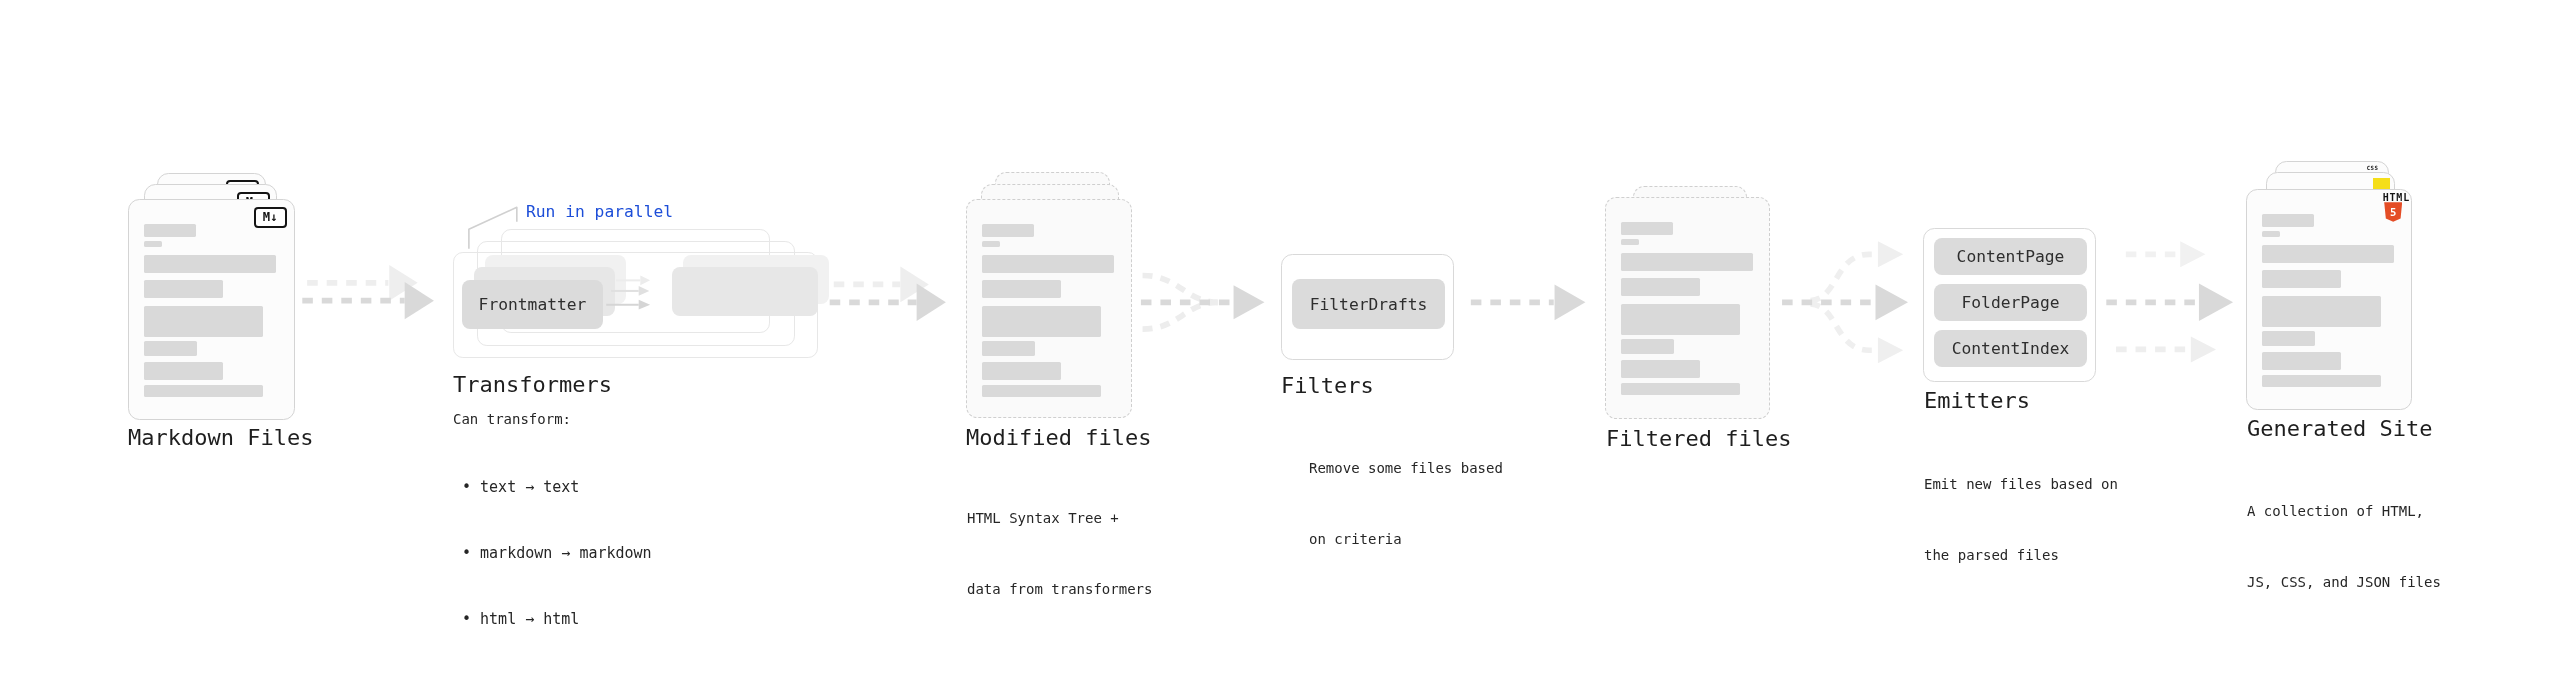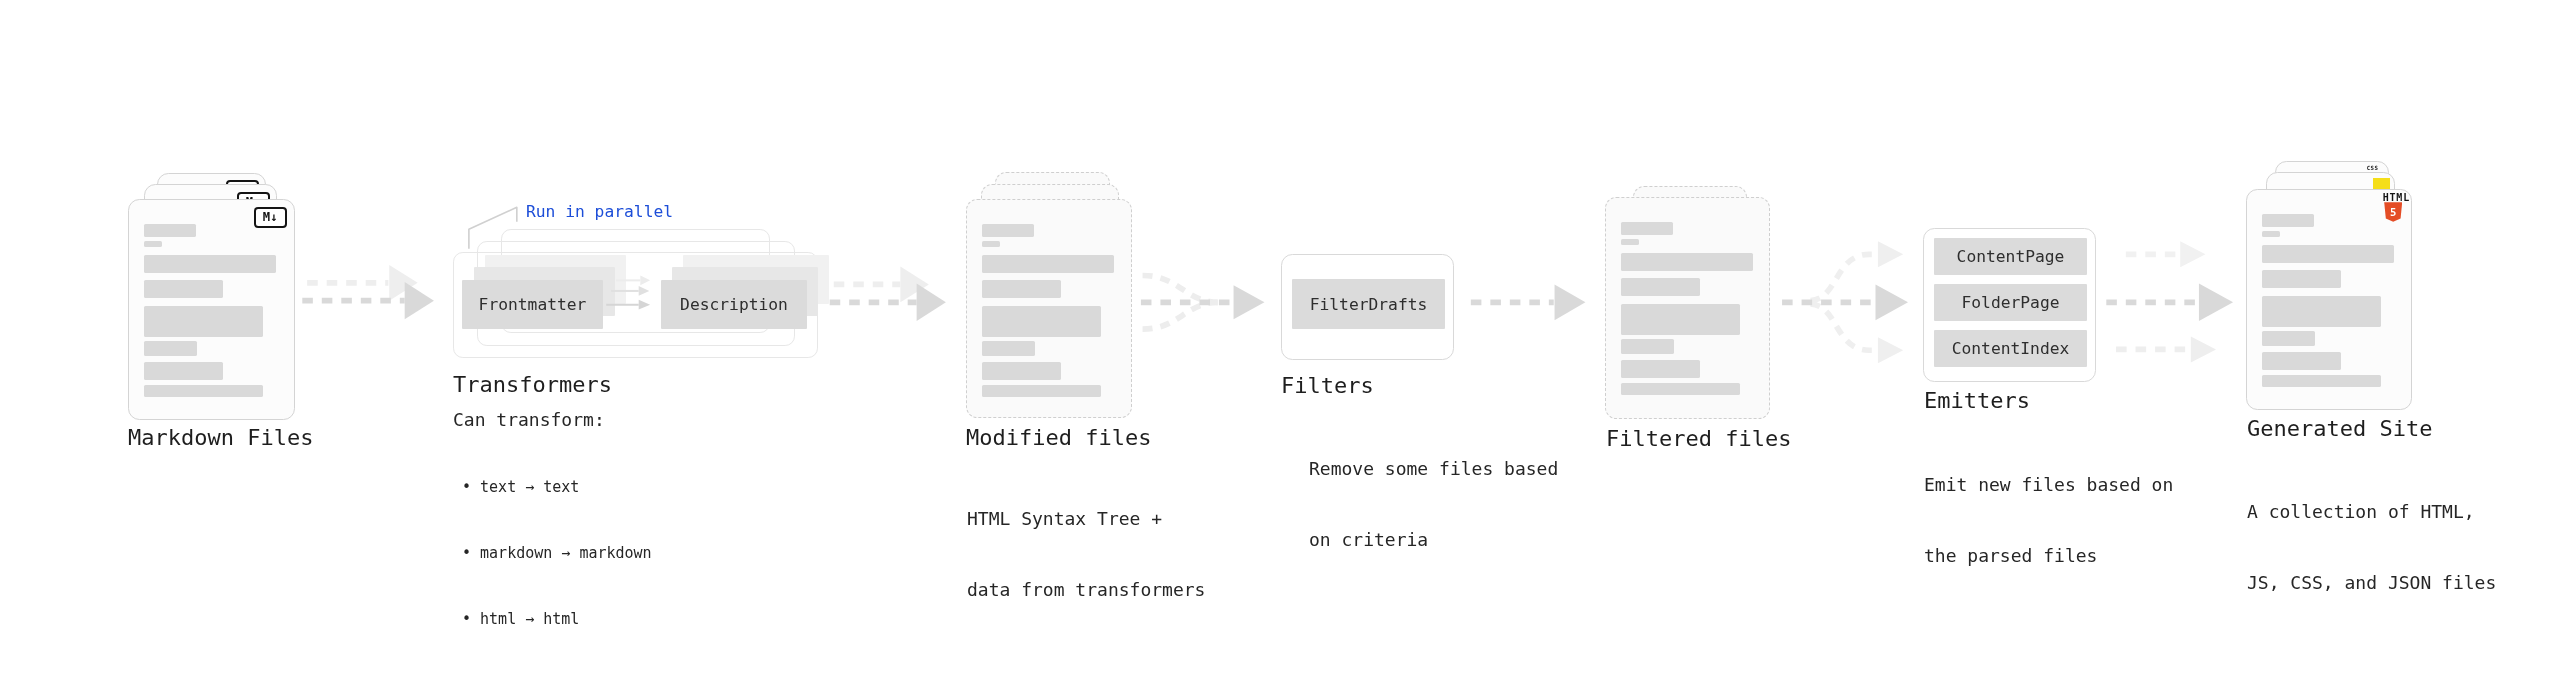--- a/index.html
+++ b/index.html
@@ -3,26 +3,26 @@
 <meta charset="utf-8">
 <style>
   html,body{margin:0;padding:0;background:#ffffff;}
   .canvas{position:relative;width:2576px;height:681px;background:#ffffff;overflow:hidden;
           font-family:"DejaVu Sans Mono","Liberation Mono",monospace;}
   .doc{position:absolute;background:#fcfcfc;border:1.6px solid #d4d4d4;border-radius:11.4px;box-sizing:border-box;}
   .doc--dashed{background:#fafafa;border:1.6px dashed #cfcfcf;}
   .bar{position:absolute;left:15.4px;background:#d9d9d9;border-radius:1.6px;}
   .outline-box{position:absolute;border:1.6px solid #e7e7e7;border-radius:9.8px;box-sizing:border-box;}
   .panel{position:absolute;border:1.6px solid #d9d9d9;border-radius:11.4px;background:#ffffff;box-sizing:border-box;}
-  .btn{position:absolute;background:#dbdbdb;border-radius:1px;display:flex;align-items:center;justify-content:center;
+  .btn{position:absolute;background:#dbdbdb;border-radius:8px;display:flex;align-items:center;justify-content:center;
        font-size:16.3px;color:#2e2e2e;white-space:pre;}
   .btn--ghost1{background:#e7e7e7;}
   .btn--ghost2{background:#f1f1f1;}
   .title{position:absolute;font-size:22px;line-height:26px;font-weight:500;color:#1e1e1e;white-space:pre;}
-  .desc{position:absolute;font-size:18px;line-height:23.6px;color:#262626;white-space:pre;}
+  .desc{position:absolute;font-size:14px;line-height:23.6px;color:#262626;white-space:pre;}
   .bullets{position:absolute;font-size:15px;line-height:22px;color:#262626;white-space:pre;}
   .annotation{position:absolute;font-size:16.3px;color:#1d4ed8;white-space:pre;}
   .mbadge{position:absolute;width:33px;height:20.3px;border:2px solid #141414;border-radius:4.1px;background:#ffffff;
           display:flex;align-items:center;justify-content:center;font-weight:bold;font-size:12.2px;color:#141414;box-sizing:border-box;}
   .html-badge{position:absolute;right:7.3px;top:4.1px;width:21px;text-align:center;}
   .html-badge .hlabel{font-size:10px;font-weight:bold;letter-spacing:0.8px;color:#141414;line-height:7.3px;}
   .html-badge .shield{width:18px;height:19.5px;margin:0.8px auto 0;background:#e44d26;
           clip-path:polygon(0 0,100% 0,91% 84%,50% 100%,9% 84%);
           display:flex;align-items:center;justify-content:center;color:#ffffff;font-size:10.6px;font-weight:bold;}
   .js-badge{position:absolute;right:4.1px;top:4.9px;width:17px;height:11.4px;background:#f5de19;}
@@ -58,21 +58,20 @@
   <div class="outline-box" style="left:501px;top:229px;width:269px;height:104px"></div>
   <div class="outline-box" style="left:477px;top:241px;width:318px;height:105px"></div>
   <div class="outline-box" style="left:453px;top:252px;width:365px;height:106px"></div>
 
   <div class="btn btn--ghost2" style="left:485px;top:255px;width:141px;height:49px"></div>
   <div class="btn btn--ghost1" style="left:474px;top:267px;width:141px;height:49px"></div>
   <div class="btn" style="left:462px;top:280px;width:141px;height:49px">Frontmatter</div>
 
   <div class="btn btn--ghost2" style="left:683px;top:255px;width:146px;height:49px"></div>
   <div class="btn btn--ghost1" style="left:672px;top:267px;width:146px;height:49px"></div>
-  <div class="btn" style="left:661px;top:280px;width:146px;height:49px">Description</div>
 
   <div class="annotation" style="left:526px;top:202px">Run in parallel</div>
 
   <div class="title" style="left:453px;top:372px">Transformers</div>
   <div class="desc" style="left:453px;top:408px">Can transform:</div>
   <div class="bullets" style="left:462px;top:432px">
     <div>• text → text</div>
     <div>• markdown → markdown</div>
     <div>• html → html</div>
   </div>

